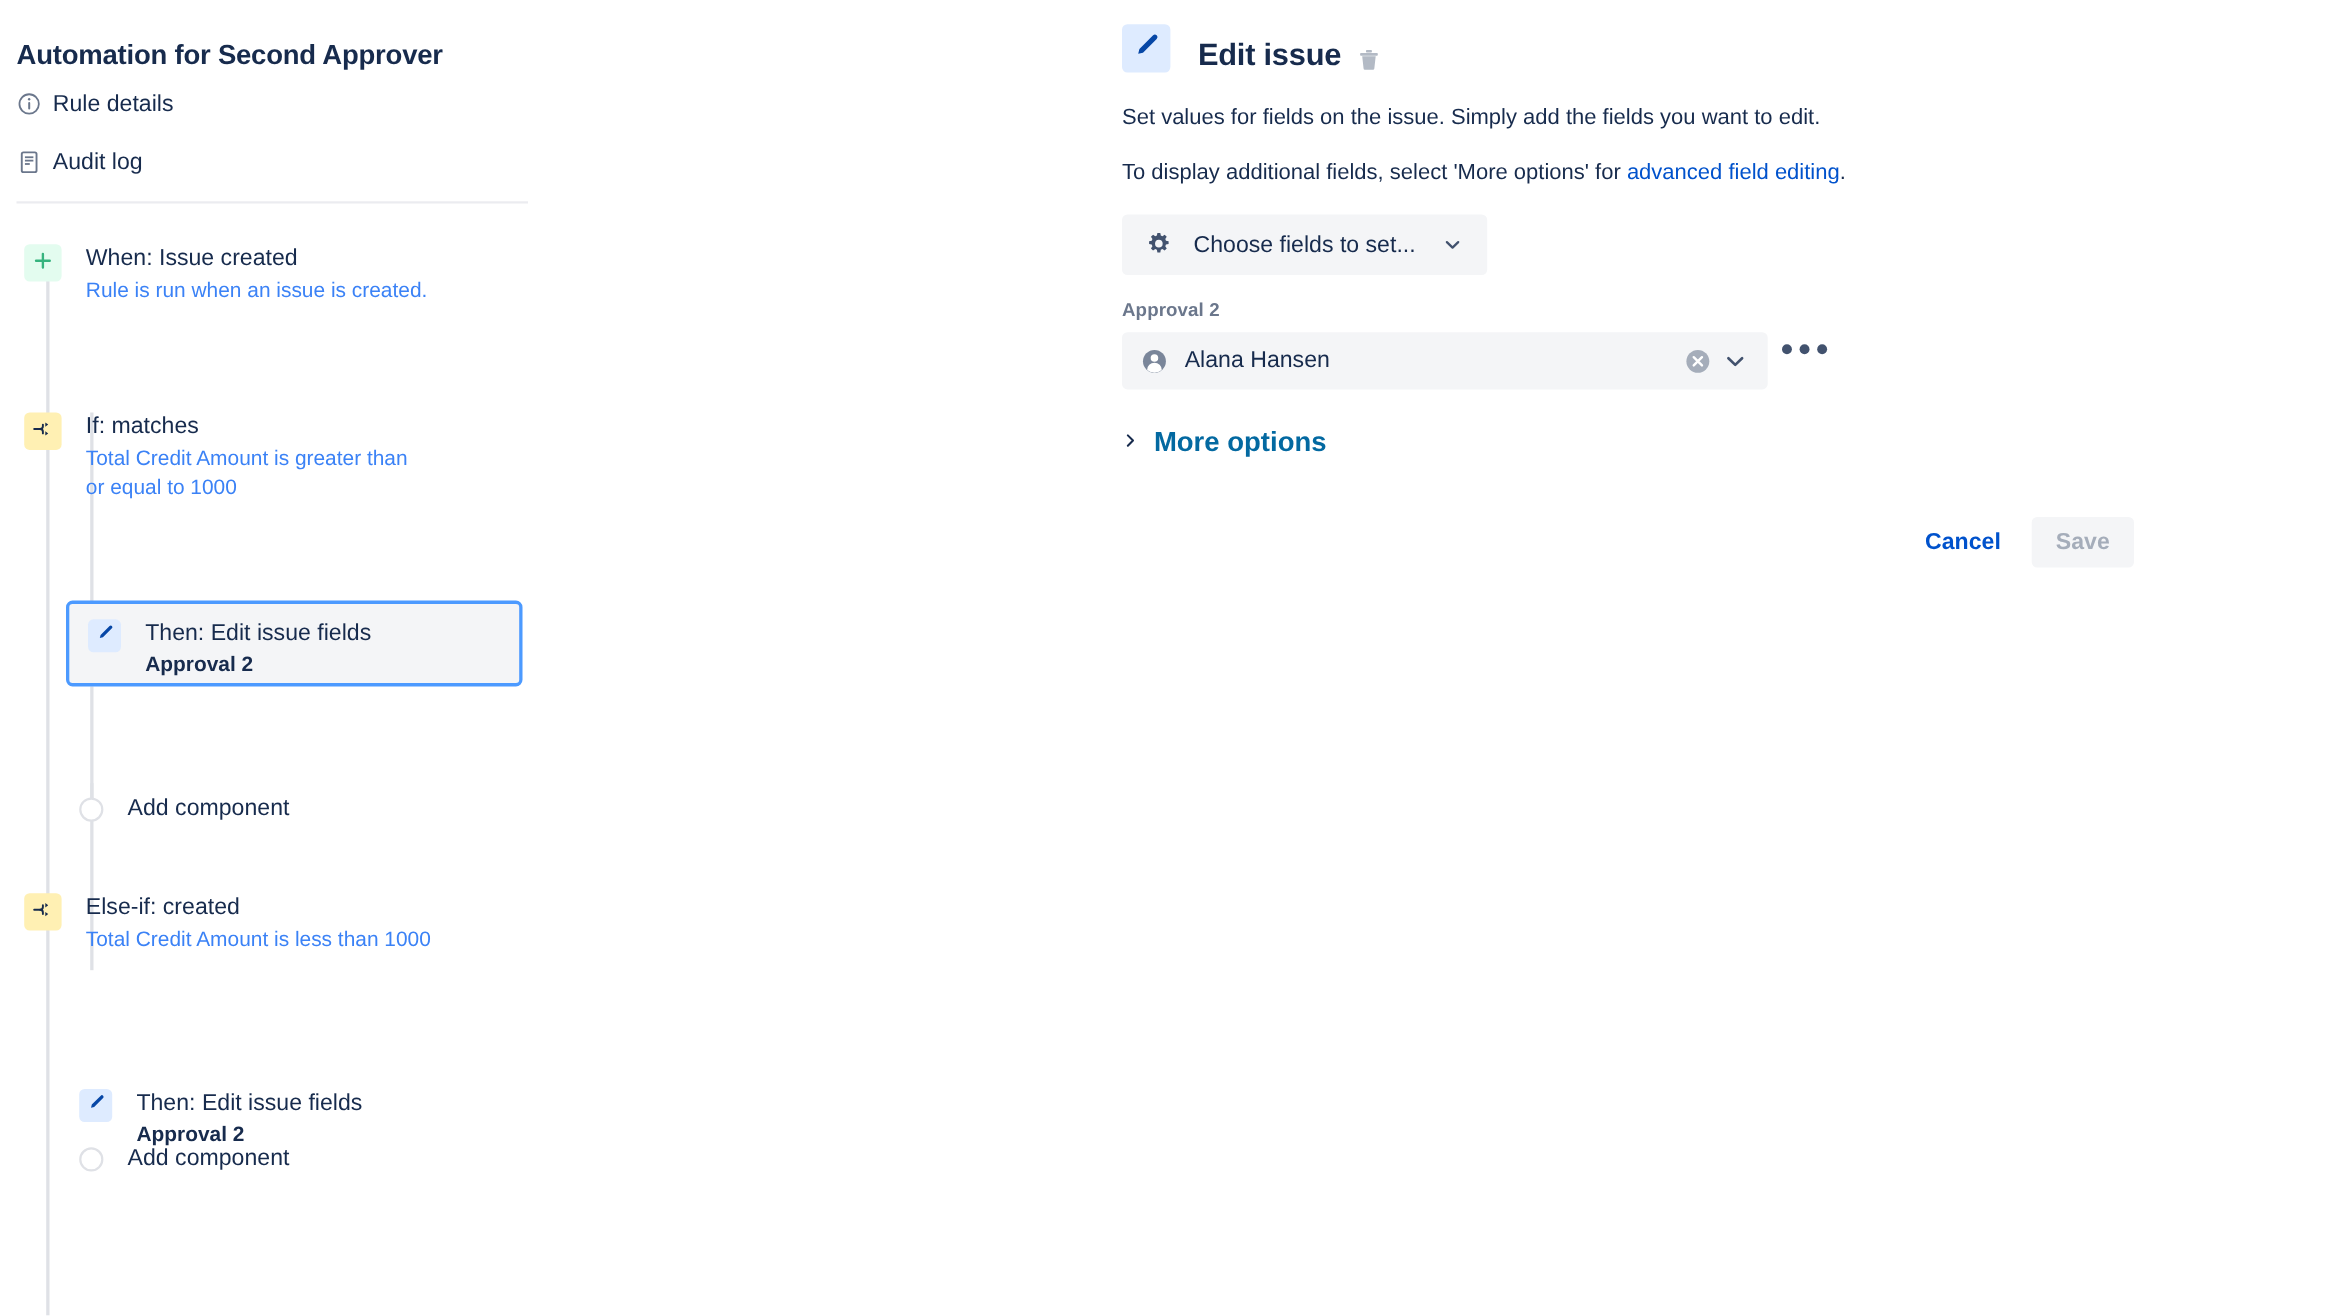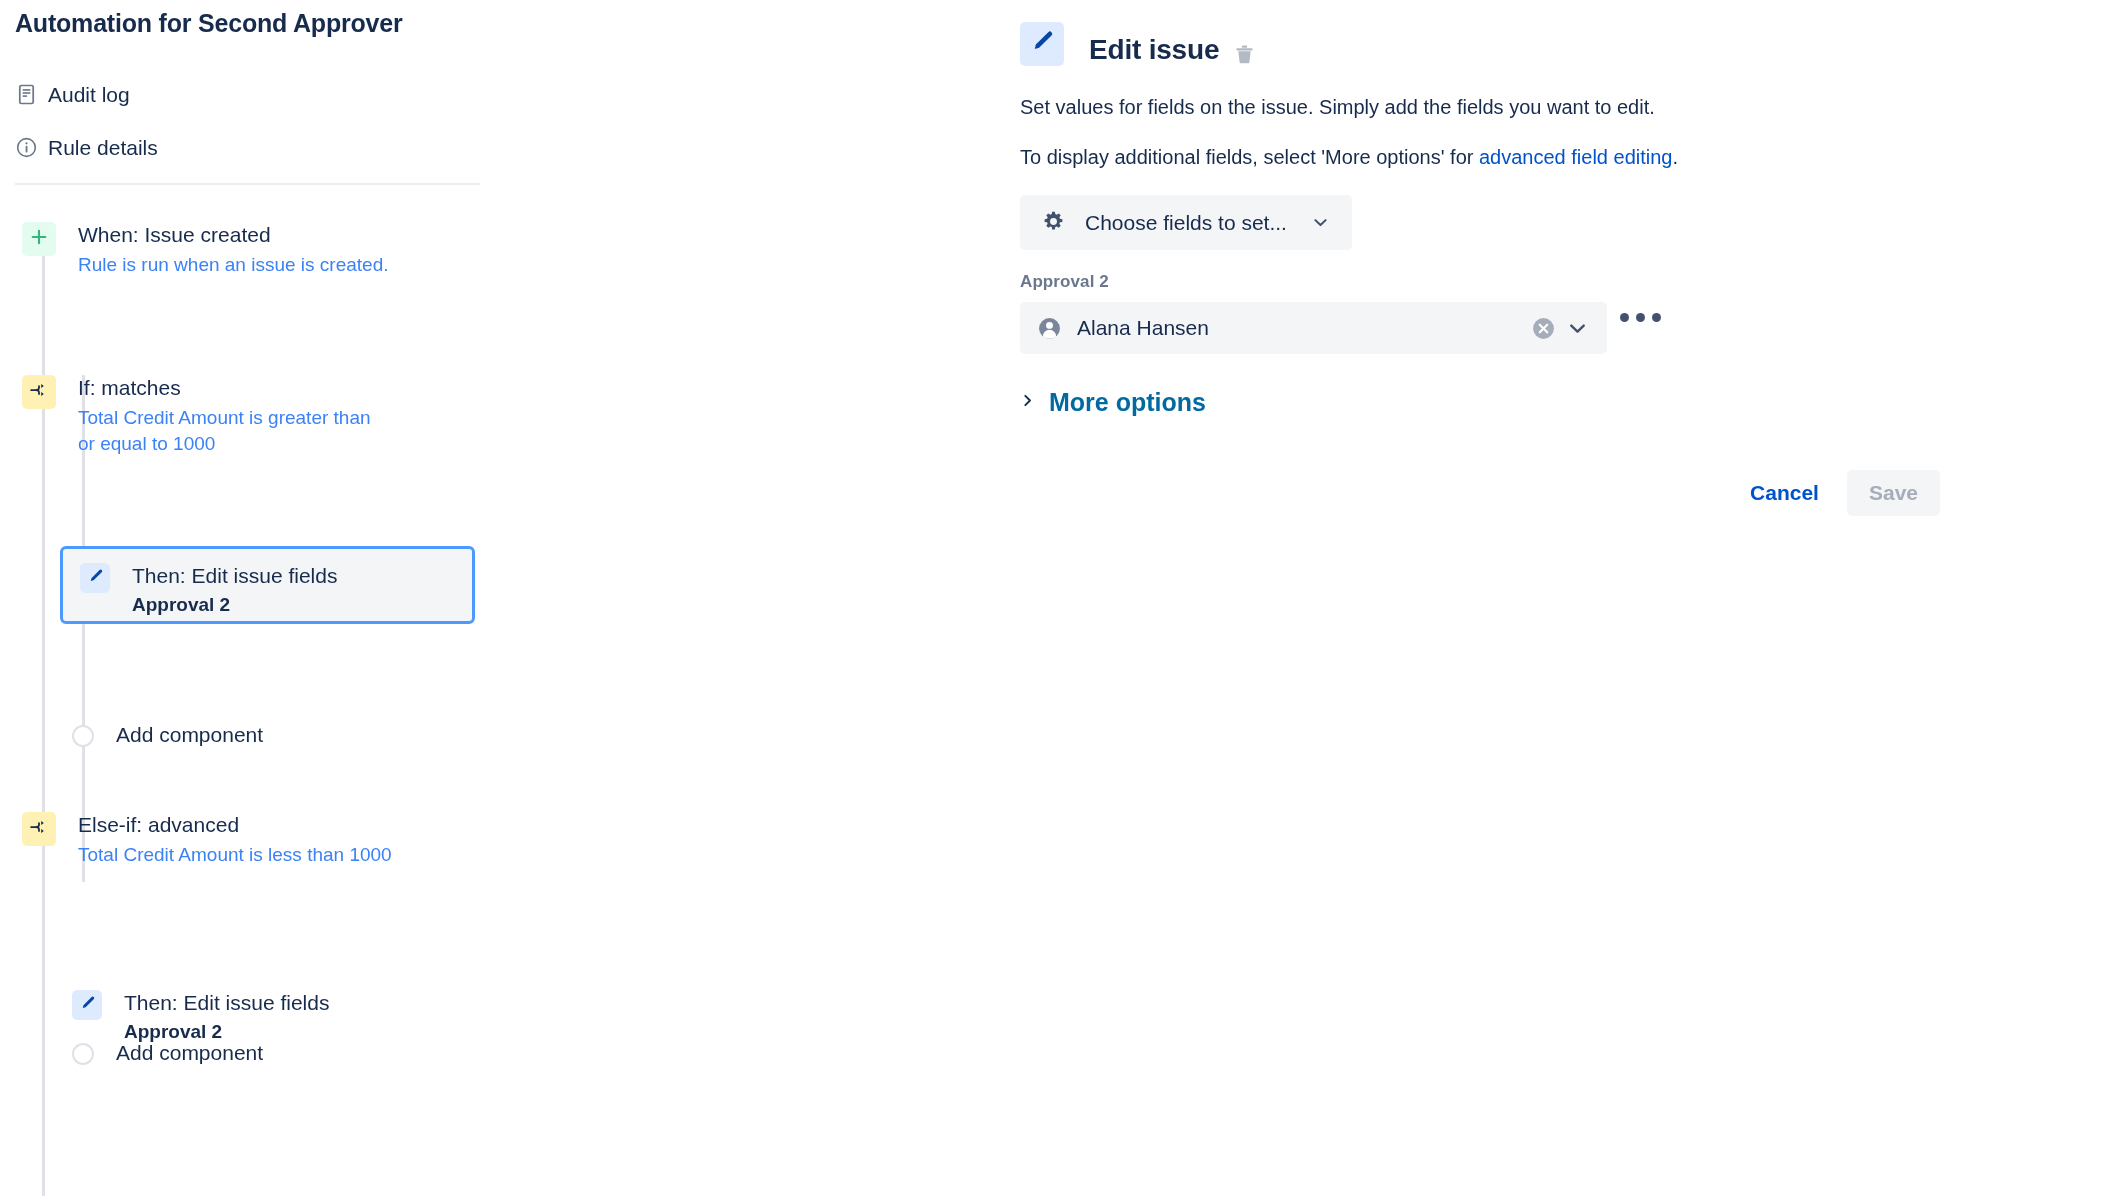--- a/index.html
+++ b/index.html
@@ -12,21 +12,21 @@
     overflow: hidden;
   }
   .page { position: relative; width: 2118px; height: 1196px; }
 
   
   .left-panel {
     position: absolute; left: 0; top: 0;
     width: 1010px; height: 1196px;
   }
   .rule-title {
-    position: absolute; left: 15px; top: 9px;
+    position: absolute; left: 15px; top: 36px;
     font-size: 25px; font-weight: bold;
     color: #172B4D; letter-spacing: -0.2px;
   }
   .nav-list { position: absolute; left: 15px; top: 68px; width: 470px; }
   .nav-item {
     display: flex; align-items: center;
     height: 53px; cursor: pointer;
   }
   .nav-icon {
     width: 33px; display: flex; align-items: center; justify-content: flex-start;
@@ -170,38 +170,38 @@
 
   <div class="left-panel">
 
     <div class="rule-title">Automation for Second Approver</div>
 
     <div class="nav-list">
 
       <div class="nav-item">
         <span class="nav-icon">
           <svg width="23" height="23" viewBox="0 0 24 24">
+            <circle cx="12" cy="12" r="9.2" fill="none" stroke="#6B778C" stroke-width="1.7"></circle>
+            <circle cx="12" cy="7.6" r="1.15" fill="#6B778C"></circle>
+            <rect x="11.1" y="10.2" width="1.9" height="7" rx="0.9" fill="#6B778C"></rect>
+          </svg>
+        </span>
+        <span class="nav-label">Rule details</span>
+      </div>
+
+      <div class="nav-item">
+        <span class="nav-icon">
+          <svg width="23" height="23" viewBox="0 0 24 24">
             <rect x="5" y="2.6" width="14" height="18.8" rx="1.6" fill="none" stroke="#6B778C" stroke-width="1.8"></rect>
             <rect x="8" y="6.4" width="8" height="1.7" fill="#6B778C"></rect>
             <rect x="8" y="9.6" width="8" height="1.7" fill="#6B778C"></rect>
             <rect x="8" y="12.8" width="4.6" height="1.7" fill="#6B778C"></rect>
           </svg>
         </span>
         <span class="nav-label">Audit log</span>
-      </div>
-
-      <div class="nav-item">
-        <span class="nav-icon">
-          <svg width="23" height="23" viewBox="0 0 24 24">
-            <circle cx="12" cy="12" r="9.2" fill="none" stroke="#6B778C" stroke-width="1.7"></circle>
-            <circle cx="12" cy="7.6" r="1.15" fill="#6B778C"></circle>
-            <rect x="11.1" y="10.2" width="1.9" height="7" rx="0.9" fill="#6B778C"></rect>
-          </svg>
-        </span>
-        <span class="nav-label">Rule details</span>
       </div>
 
     </div>
 
     <div class="divider"></div>
 
     <div class="trunk"></div>
 
     <div class="branch-line" style="left:82px; top:375px; height:175px;"></div>
     <div class="branch-line" style="left:82px; top:624px; height:110px;"></div>
@@ -266,21 +266,21 @@
         <span>
           <svg width="20" height="20" viewBox="0 0 24 24">
             <path d="M2.5 12h6.5a3 3 0 0 0 3-3V7.2" fill="none" stroke="#172B4D" stroke-width="2.1" stroke-linecap="round"></path>
             <path d="M9 12h0a3 3 0 0 1 3 3v1.8" fill="none" stroke="#172B4D" stroke-width="2.1" stroke-linecap="round"></path>
             <path d="M14.6 4.8l3.2 2.4-3.2 2.4z" fill="#172B4D"></path>
             <path d="M14.6 14.4l3.2 2.4-3.2 2.4z" fill="#172B4D"></path>
           </svg>
         </span>
       </div>
       <div class="node-text" style="width:340px;">
-        <div class="node-title">Else-if: advanced</div>
+        <div class="node-title">Else-if: created</div>
         <div class="node-desc">Total Credit Amount is less than 1000</div>
       </div>
     </div>
 
     <div class="node" style="left:72px; top:990px;">
       <div class="node-badge badge-action" style="width:30px;height:30px;flex:0 0 30px;">
         <span>
           <svg width="17" height="17" viewBox="0 0 24 24">
             <path d="M17.8 2.9a2.1 2.1 0 0 1 3 3L9.3 17.4l-4 1 1-4z" fill="#0747A6"></path>
           </svg>

